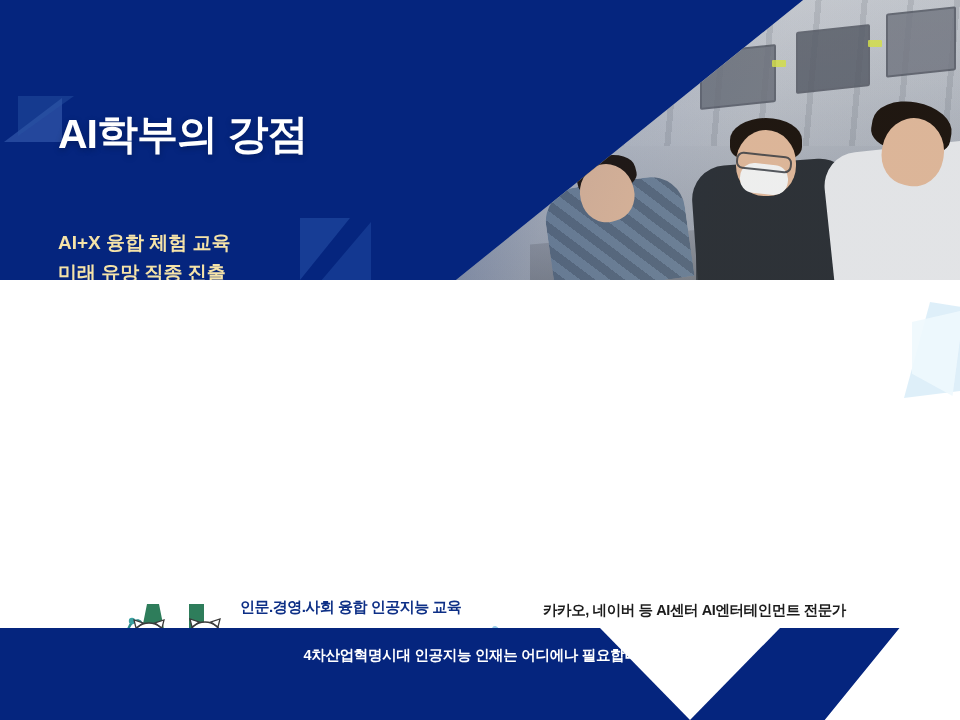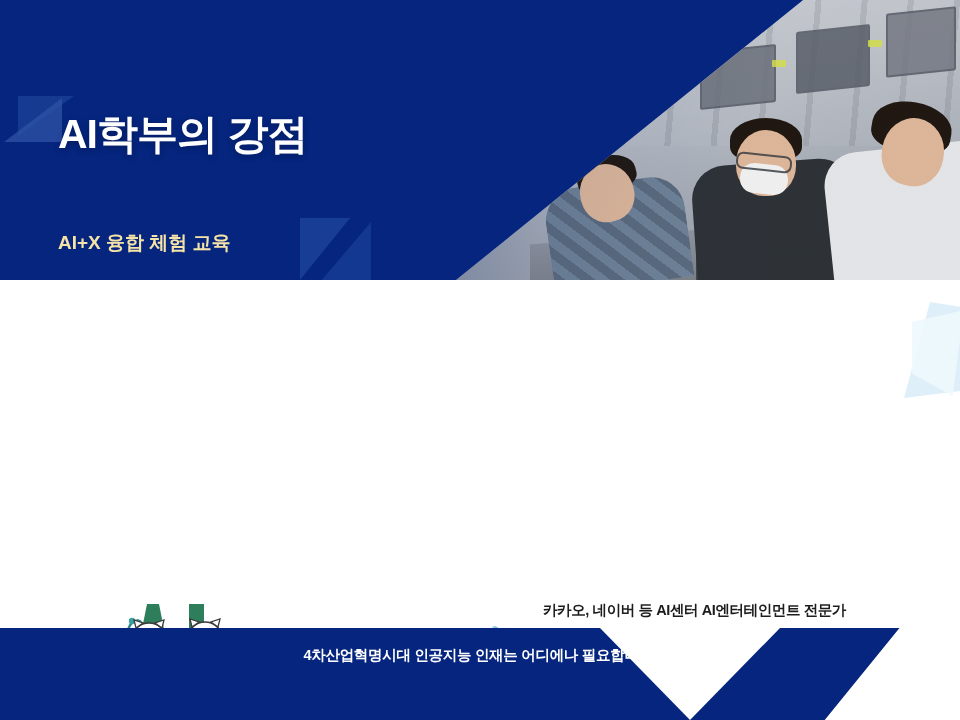--- a/index.html
+++ b/index.html
@@ -356,20 +356,21 @@
     <div class="tri tri-c"></div>
     <div class="tri tri-d"></div>
 
     <div class="title-main">AI학부의 강점</div>
 
     <div class="title-side">
     </div>
 
     <div class="title-sub">
       <div>AI+X 융합 체험 교육</div>
+      <div>미래 유망 직종 진출</div>
     </div>
   </div>
 
   <div class="body-area">
 
     <div class="deco-right"></div>
     <div class="deco-right2"></div>
 
     <div class="logo-block">
       <svg width="128" height="86" viewBox="0 0 128 86">
@@ -409,20 +410,24 @@
           <path d="M90 39 h6 M90 43 h5" stroke="#5a5a5a" stroke-width="1.2"></path>
           <circle cx="97" cy="44" r="2" fill="#1b1b1b"></circle>
           <circle cx="107" cy="44" r="2" fill="#1b1b1b"></circle>
           <path d="M99 50 q3 3 6 0" stroke="#1b1b1b" stroke-width="1.3" fill="none"></path>
           <circle cx="102" cy="68" r="3" fill="#6fbf4a"></circle>
         </g>
       </svg>
       
     </div>
 
+    <div class="col-left">
+      <div class="line-head">인문.경영.사회 융합 인공지능 교육</div>
+      <div class="line-hand">문과 학생 지원 가능 !</div>
+    </div>
 
     <div class="chevron">
       <svg width="34" height="46" viewBox="0 0 34 46">
         <path d="M6 4 L28 23 L6 42 L6 31 L15 23 L6 15 Z" fill="#93cbe8" stroke="#93cbe8" stroke-width="6" stroke-linejoin="round"></path>
       </svg>
     </div>
 
     <div class="col-right">
       <div class="r-line"><span>카카오, 네이버 등 AI센터 AI엔터테인먼트 전문가</span></div>
       <div class="r-line"></div>

